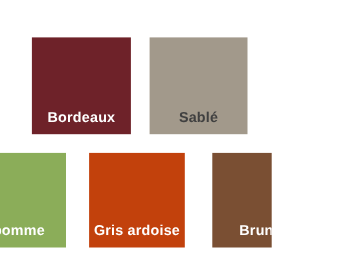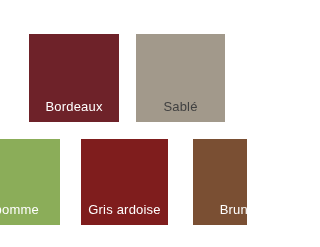--- a/index.html
+++ b/index.html
@@ -27,21 +27,21 @@
     box-sizing: border-box;
     display: flex;
     align-items: flex-end;
     justify-content: center;
     overflow: hidden;
   }
   .swatch-label {
     color: #ffffff;
     font-family: "Liberation Sans", sans-serif;
     font-size: 13px;
-    font-weight: 400;
+    font-weight: 700;
     letter-spacing: 0.2px;
     line-height: 1;
     white-space: nowrap;
     padding-bottom: 9px;
   }
   
   .sw-bordeaux { left: 29px;  top: 34px;  width: 90px; height: 88px; }
   .sw-sable    { left: 136px; top: 34px;  width: 89px; height: 88px; }
   
   .sw-vert-pomme { left: -32px; top: 139px; width: 92px; height: 86px; }
@@ -60,21 +60,21 @@
   </div>
 
   <div class="swatch sw-sable" style="background-color: rgb(162, 153, 139);">
     <span class="swatch-label" style="color: #404040;">Sablé</span>
   </div>
 
   <div class="swatch sw-vert-pomme" style="background-color: rgb(139, 173, 89);">
     <span class="swatch-label" style="color: rgb(255, 255, 255);">t pomme</span>
   </div>
 
-  <div class="swatch sw-gris-ardoise" style="background-color: #7f1d1d;">
+  <div class="swatch sw-gris-ardoise" style="background-color: #c2410c;">
     <span class="swatch-label" style="color: rgb(255, 255, 255);">Gris ardoise</span>
   </div>
 
   <div class="swatch sw-brun-lodge" style="background-color: rgb(122, 79, 51);">
     <span class="swatch-label" style="color: rgb(255, 255, 255);">Brun lo</span>
   </div>
 
 </div>
 
 </body></html>

